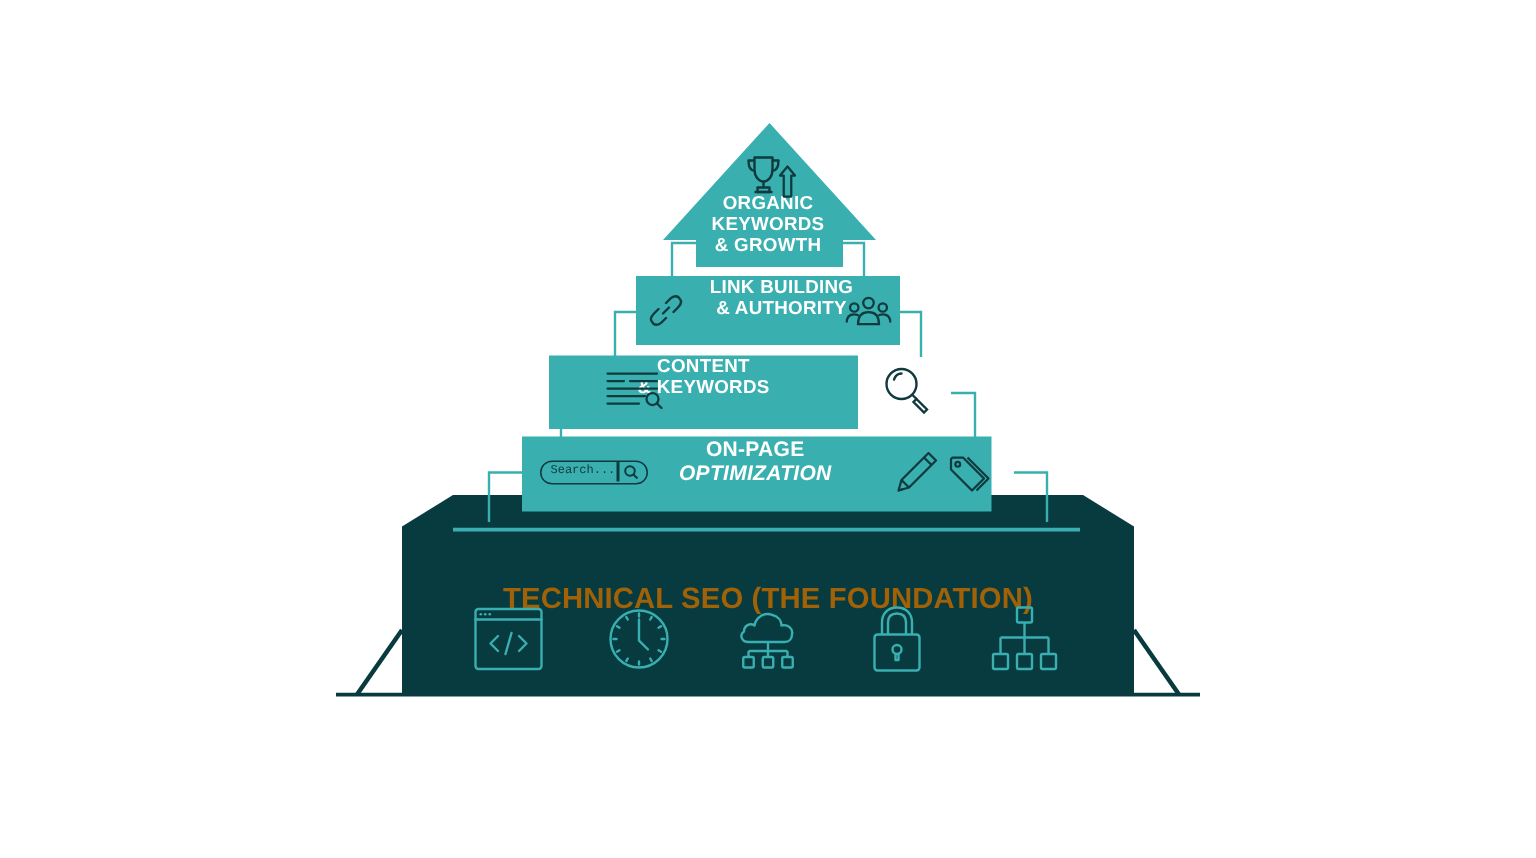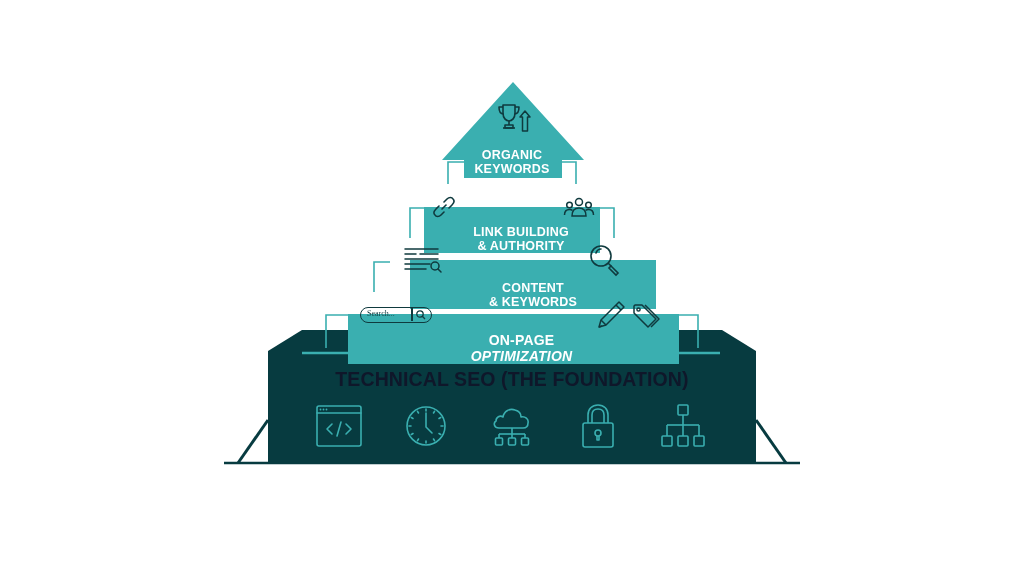--- a/index.html
+++ b/index.html
@@ -1,22 +1,22 @@
 <!DOCTYPE html>
 <html><head>
 <meta charset="utf-8">
 <style>
   html,body{margin:0;padding:0;background:#ffffff;}
   body{width:1024px;height:572px;position:relative;overflow:hidden;font-family:"Liberation Sans",sans-serif;}
   .abs{position:absolute;}
-  .tier{position:absolute;background:#3aafb0;color:#ffffff;font-weight:bold;text-align:center;display:flex;align-items:flex-end;justify-content:center;margin-top:23px;}
+  .tier{position:absolute;background:#3aafb0;color:#ffffff;font-weight:bold;text-align:center;display:flex;align-items:flex-start;justify-content:center;}
   .tier-label{font-family:"Liberation Sans",sans-serif;font-weight:bold;font-size:12.5px;line-height:14px;letter-spacing:0.2px;}
   .icon{position:absolute;}
   svg{display:block;}
-  .foundation-title{position:absolute;left:268px;width:488px;top:368px;text-align:center;color:#0f172a;font-weight:bold;font-size:19.5px;letter-spacing:0.1px;font-family:"Liberation Sans",sans-serif;}
+  .foundation-title{position:absolute;left:268px;width:488px;top:388px;text-align:center;color:#a16207;font-weight:bold;font-size:19.5px;letter-spacing:0.1px;font-family:"Liberation Sans",sans-serif;}
 </style>
 </head>
 <body>
 
 <svg class="abs" style="left:0;top:0;" width="1024" height="572">
 
   <line x1="268" y1="420" x2="238" y2="463" stroke="#073b40" stroke-width="3"></line>
   <line x1="756" y1="420" x2="786" y2="463" stroke="#073b40" stroke-width="3"></line>
 
   <line x1="224" y1="463" x2="800" y2="463" stroke="#073b40" stroke-width="2.5"></line>
@@ -39,21 +39,21 @@
     <polyline points="634,262 650,262 650,292"></polyline>
 
     <polyline points="350,315 326,315 326,348"></polyline>
     <polyline points="676,315 698,315 698,348"></polyline>
   </g>
 </svg>
 
 <svg class="abs" style="left:440px;top:80px;" width="146" height="100">
   <polygon points="73,2 144,80 122,80 122,98 24,98 24,80 2,80" fill="#3aafb0"></polygon>
 </svg>
-<div class="abs" style="left:462px;top:148px;width:100px;text-align:center;color:#fff;">
+<div class="abs" style="left:462px;top:128px;width:100px;text-align:center;color:#fff;">
   <div class="tier-label">ORGANIC</div>
   <div class="tier-label">KEYWORDS</div>
   <div class="tier-label">&amp; GROWTH</div>
 </div>
 <svg class="icon" style="left:496px;top:102px;" width="26" height="30" viewBox="0 0 26 30">
   <g fill="none" stroke="#0f3a3e" stroke-width="1.6" stroke-linejoin="round">
     <path d="M7,3 H19 V11 C19,16 16,19 13,19 C10,19 7,16 7,11 Z"></path>
     <path d="M7,5 H3 C3,10 5,12 7.5,12"></path>
     <path d="M19,5 H23 C23,10 21,12 18.5,12"></path>
     <path d="M13,19 V23"></path>
@@ -84,21 +84,21 @@
   <g fill="none" stroke="#0f3a3e" stroke-width="1.5">
     <circle cx="16" cy="6" r="3.5"></circle>
     <path d="M9,20 C9,14 12,12 16,12 C20,12 23,14 23,20 Z"></path>
     <circle cx="6.5" cy="9" r="2.8"></circle>
     <path d="M1.5,19 C1.5,15 3.5,13.5 6.5,13.5 C8,13.5 9,14 9.5,14.5"></path>
     <circle cx="25.5" cy="9" r="2.8"></circle>
     <path d="M30.5,19 C30.5,15 28.5,13.5 25.5,13.5 C24,13.5 23,14 22.5,14.5"></path>
   </g>
 </svg>
 
-<div class="tier" style="left:410px;top:237px;width:246px;height:49px;">
+<div class="tier" style="left:366px;top:237px;width:206px;height:49px;">
   <div>
     <div class="tier-label">CONTENT</div>
     <div class="tier-label">&amp; KEYWORDS</div>
   </div>
 </div>
 <svg class="icon" style="left:404px;top:247px;" width="40" height="28" viewBox="0 0 40 28">
   <g fill="none" stroke="#0f3a3e" stroke-width="1.5" stroke-linecap="round">
     <path d="M1,2 H34"></path>
     <path d="M1,7 H12 M16,7 H34"></path>
     <path d="M1,12 H34"></path>
@@ -110,28 +110,28 @@
 </svg>
 <svg class="icon" style="left:588px;top:243px;" width="34" height="34" viewBox="0 0 34 34">
   <g fill="none" stroke="#0f3a3e" stroke-width="1.6" stroke-linecap="round">
     <circle cx="13" cy="13" r="10"></circle>
     <path d="M8,10 C9,7 11,6 13,6"></path>
     <path d="M20.5,20.5 L23,23"></path>
     <path d="M23,23 L30,30 L28,32 L21,25 Z"></path>
   </g>
 </svg>
 
-<div class="tier" style="left:348px;top:291px;width:313px;height:50px;padding-left:18px;">
+<div class="tier" style="left:348px;top:291px;width:313px;height:50px;">
   <div style="margin-left:-2px;">
     <div class="tier-label" style="font-size:14px;line-height:16px;">ON-PAGE</div>
     <div class="tier-label" style="font-size:14px;line-height:16px;font-style:italic;">OPTIMIZATION</div>
   </div>
 </div>
 <div class="abs" style="left:360px;top:307px;width:72px;height:16px;border:1.5px solid #0f3a3e;border-radius:9px;box-sizing:border-box;">
-  <span style="position:absolute;left:6px;top:1px;font-size:8px;color:#0f3a3e;font-family:Liberation Serif, serif;">Search...</span>
+  <span style="position:absolute;left:6px;top:1px;font-size:8px;color:#0f3a3e;font-family:Liberation Mono, monospace;">Search...</span>
   <span style="position:absolute;left:50px;top:0;width:1.5px;height:13px;background:#0f3a3e;"></span>
   <svg style="position:absolute;left:54px;top:1px;" width="12" height="12" viewBox="0 0 12 12">
     <g fill="none" stroke="#0f3a3e" stroke-width="1.3">
         <circle cx="5" cy="5" r="3.2"></circle>
         <path d="M7.3,7.3 L10,10"></path>
       </g>
   </svg>
 </div>
 <svg class="icon" style="left:595px;top:299px;" width="32" height="32" viewBox="0 0 32 32">
   <g fill="none" stroke="#0f3a3e" stroke-width="1.5" stroke-linejoin="round">

